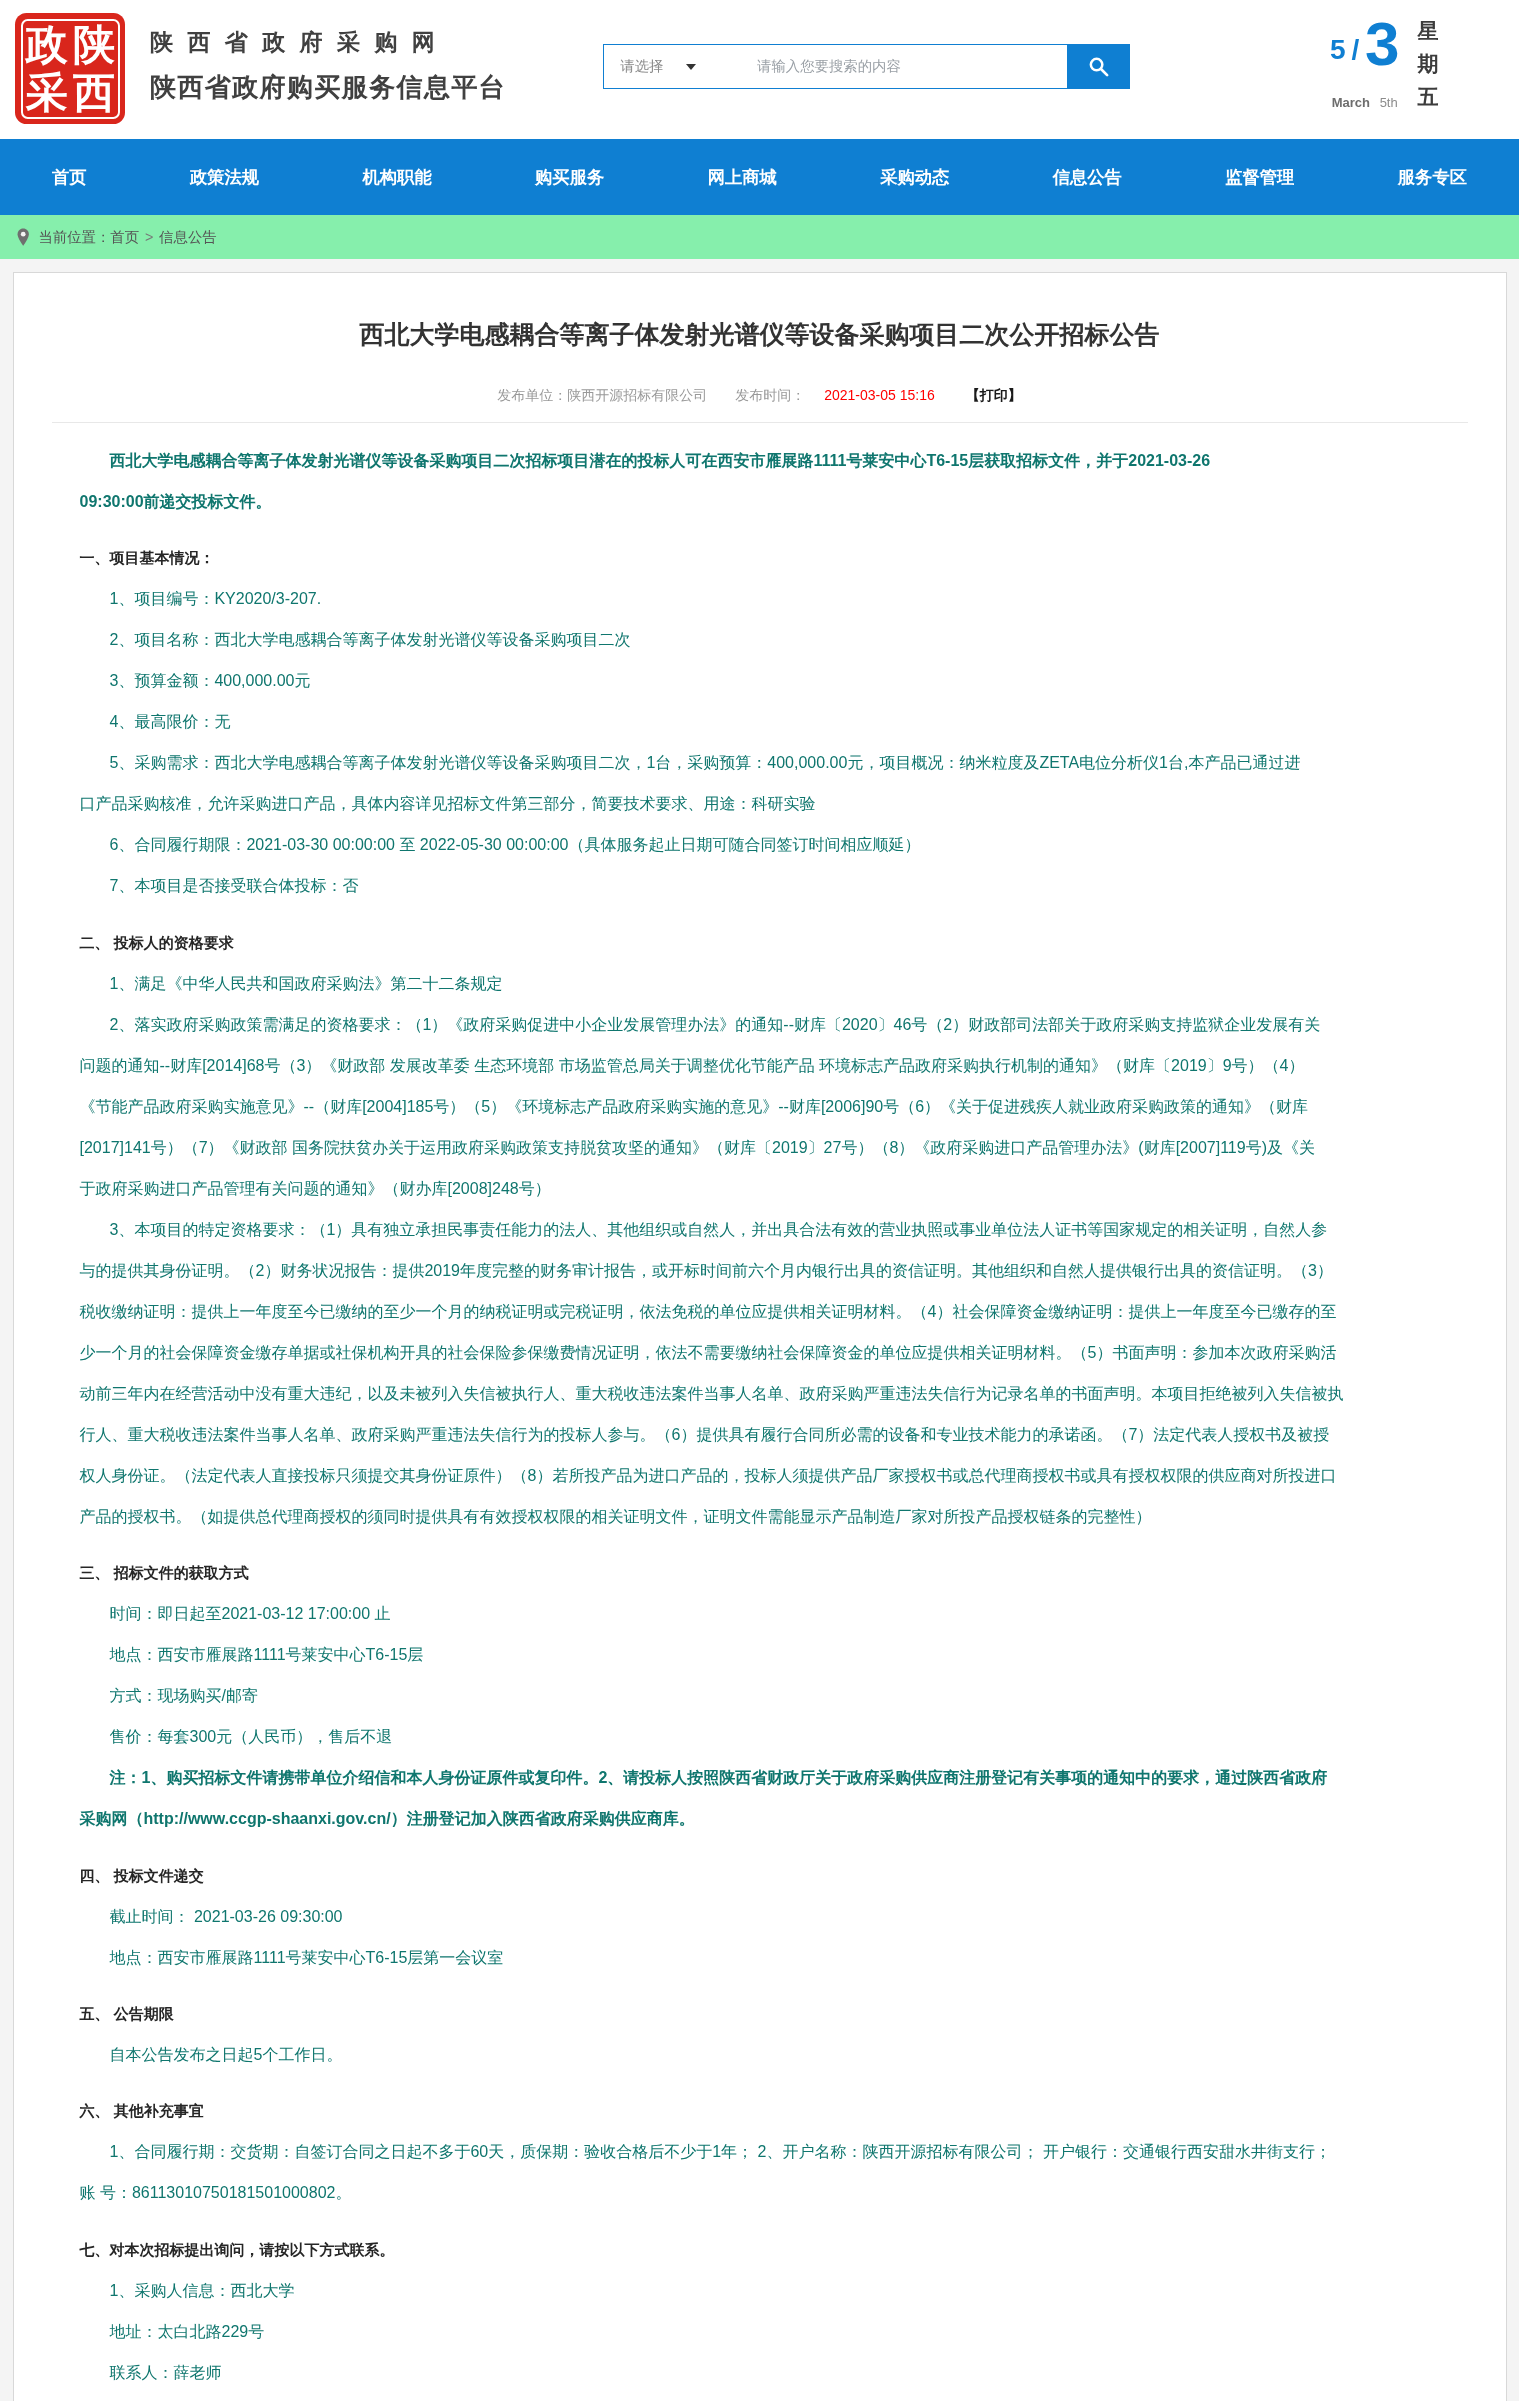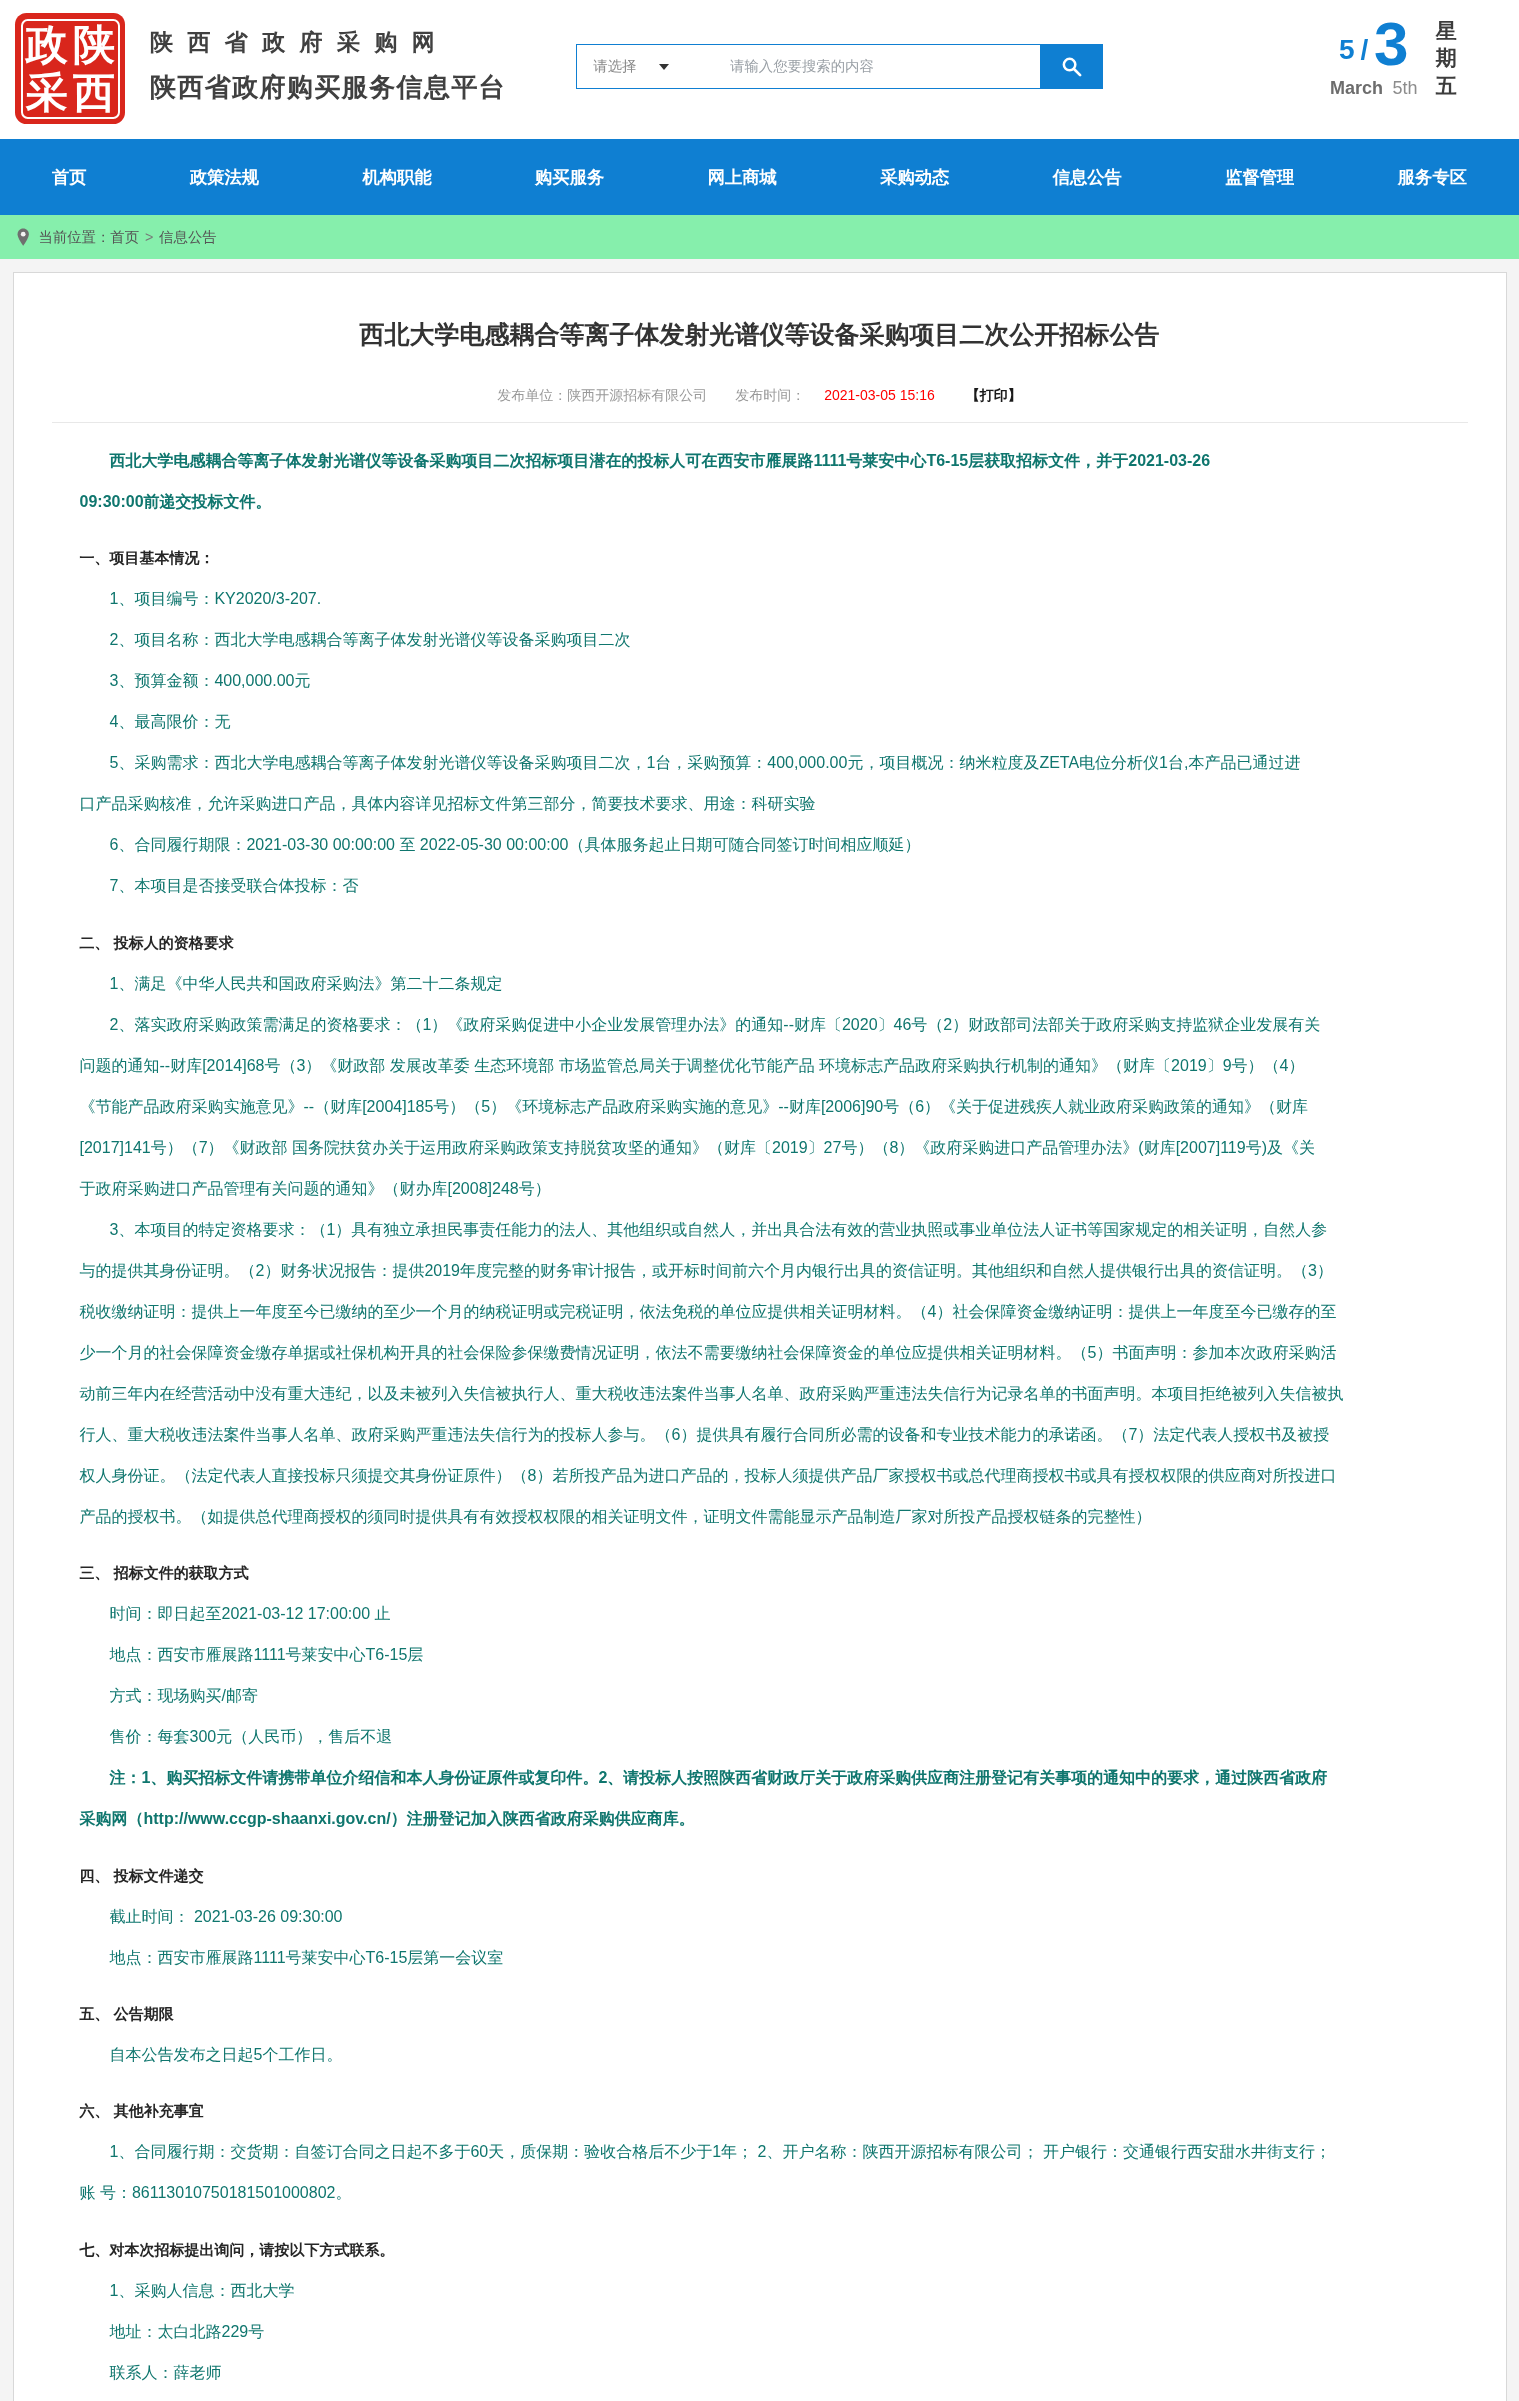--- a/index.html
+++ b/index.html
@@ -19,36 +19,36 @@
     width:100%; height:100%; box-sizing:border-box; border:2.4px solid #ffffff; border-radius:6.7px;
     display:grid; grid-template-columns:1fr 1fr; grid-template-rows:1fr 1fr;
     align-items:center; justify-items:center;
   }
   .logo-char { color:#ffffff; font-weight:bold; font-size:42px; line-height:1; }
   .brand { position:absolute; left:150px; top:27px; color:#404040; }
   .brand-line1 { font-size:23px; font-weight:bold; letter-spacing:14.4px; white-space:nowrap;font-family:Liberation Serif, serif; }
   .brand-line2 { font-size:26px; font-weight:bold; letter-spacing:1.4px; margin-top:11.5px; white-space:nowrap; }
 
   .search {
-    position:absolute; left:576px; top:44px; width:527px; height:45px;
+    position:absolute; left:603px; top:44px; width:527px; height:45px;
     box-sizing:border-box; border:1.9px solid #0f7fd2; background:#ffffff;
     display:flex; align-items:stretch;
   }
   .search-select { width:130px; display:flex; align-items:center; padding-left:16.3px; color:#8a8a8a; font-size:14.4px; cursor:pointer; }
   .caret { width:0; height:0; border-left:5.3px solid transparent; border-right:5.3px solid transparent; border-top:6.7px solid #333333; margin-left:23px; }
   .search-input { flex:1; border:0; outline:0; font-size:14.4px; color:#333333; padding-left:6.7px; background:transparent; font-family:Liberation Mono, monospace; }
   .search-input::placeholder { color:#9aa0a6; }
   .search-btn { width:62px; background:#0f7fd2; border:0; display:flex; align-items:center; justify-content:center; cursor:pointer; }
 
   .date-widget { position:absolute; left:1330px; top:19px; display:flex; }
   .date-nums { display:flex; align-items:flex-end; justify-content:center; color:#0f7fd2; font-weight:bold; }
   .date-m { font-size:28px; line-height:1; padding-bottom:5.8px; }
   .date-slash { font-size:28px; line-height:1; padding:0 5.8px 5.8px 5.8px; }
   .date-d { font-size:62px; line-height:0.82; }
-  .date-label { margin-top:8px; font-size:18px; color:#6d6d6d; font-weight:bold; white-space:nowrap; }
+  .date-label { margin-top:25px; font-size:13px; color:#6d6d6d; font-weight:bold; text-align:center; white-space:nowrap; }
   .date-label .ord { color:#8c8c8c; font-weight:normal; margin-left:9.6px; }
   .weekday { margin-left:18px; display:flex; flex-direction:column; justify-content:space-between; padding:1px 0 2.9px 0; }
   .weekday span { font-size:21px; font-weight:bold; color:#3c3c3c; line-height:1; }
 
   
   .nav { height:76px; background:#0f7fd2; display:flex; align-items:center; justify-content:space-between; padding:0 52px; }
   .nav-item { color:#ffffff; font-size:17.3px; font-weight:bold; text-decoration:none; cursor:pointer; white-space:nowrap; }
 
   
   .breadcrumb { height:44px; background:#86efac; display:flex; align-items:center; padding-left:16.3px; font-size:14.4px; color:#555555; }

